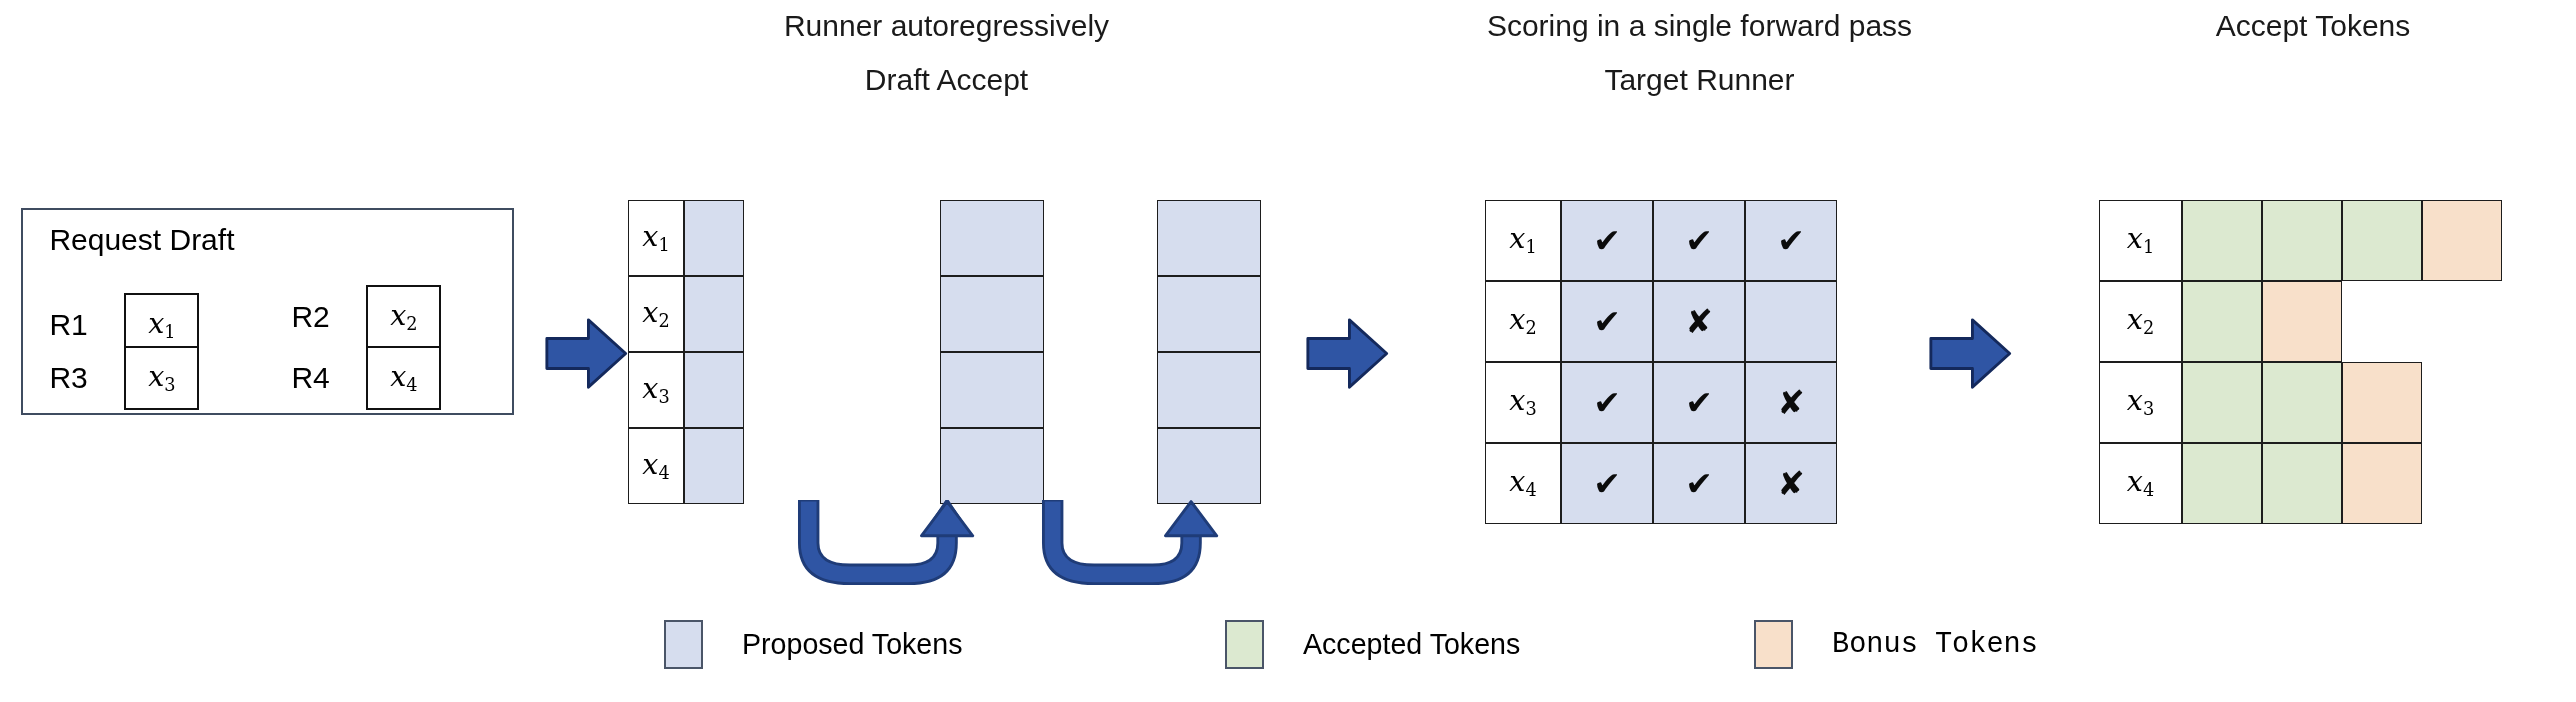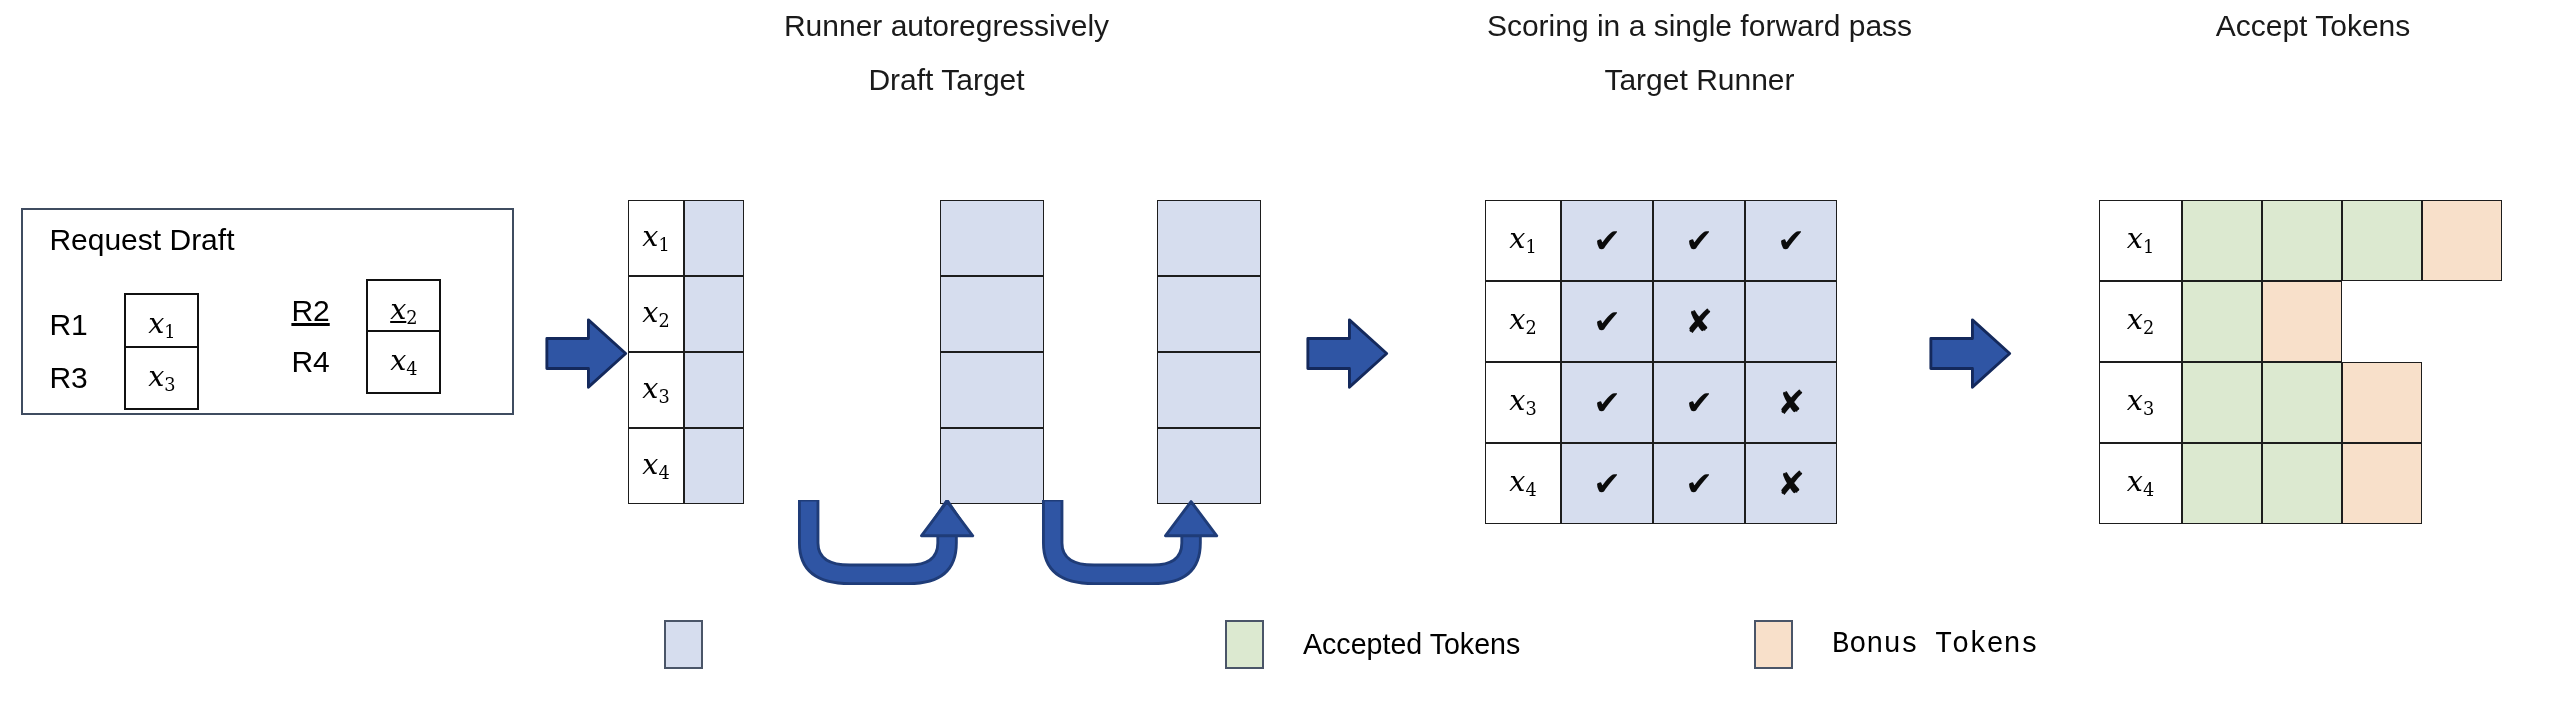--- a/index.html
+++ b/index.html
@@ -38,52 +38,52 @@
   
   .barrow{position:absolute;}
   .legend{position:absolute;display:flex;align-items:center;}
   .lsw{width:39px;height:49px;border:2.1px solid #4a5568;box-sizing:border-box;}
   .ltx{font-size:28.6px;margin-left:39px;white-space:nowrap;}
 </style>
 </head>
 <body>
 
 <div class="abs ttl" style="left:623px;top:8.6px;width:647px;">Runner autoregressively</div>
-<div class="abs sub" style="left:623px;top:63px;width:647px;">Draft Target</div>
+<div class="abs sub" style="left:623px;top:63px;width:647px;">Draft Accept</div>
 
 <div class="abs ttl" style="left:1378px;top:8.6px;width:643px;">Scoring in a single forward pass</div>
 <div class="abs sub" style="left:1378px;top:63px;width:643px;">Target Runner</div>
 
 <div class="abs ttl" style="left:2113px;top:8.6px;width:400px;">Accept Tokens</div>
 
 <div class="abs" id="request-pool">
   <div class="rp-title">Request Draft</div>
 
   <div class="rp-row" style="left:26px;top:83px;">
     <span class="rp-lab">R1</span>
     <span class="rp-box">
       <span class="xv"><span>x</span><sub>1</sub></span>
     </span>
   </div>
 
-  <div class="rp-row" style="left:268px;top:69px;text-decoration:underline;">
+  <div class="rp-row" style="left:268px;top:75px;">
     <span class="rp-lab">R2</span>
     <span class="rp-box">
       <span class="xv"><span>x</span><sub>2</sub></span>
     </span>
   </div>
 
   <div class="rp-row" style="left:26px;top:136px;">
     <span class="rp-lab">R3</span>
     <span class="rp-box">
       <span class="xv"><span>x</span><sub>3</sub></span>
     </span>
   </div>
 
-  <div class="rp-row" style="left:268px;top:120px;">
+  <div class="rp-row" style="left:268px;top:136px;">
     <span class="rp-lab">R4</span>
     <span class="rp-box">
       <span class="xv"><span>x</span><sub>4</sub></span>
     </span>
   </div>
 </div>
 
 <div class="barrow" style="left:544px;top:314px;width:86px;height:79px;">
   <svg width="86" height="79" viewBox="0 0 120 110">
     <polygon points="4,34 62,34 62,8 114,55 62,102 62,76 4,76" fill="#2f55a4" stroke="#14295c" stroke-width="4" stroke-linejoin="round"></polygon>
@@ -259,20 +259,21 @@
     </span>
     <span class="dcell green" style="width:80px;height:81px;"></span>
     <span class="dcell green" style="width:80px;height:81px;"></span>
     <span class="dcell orange" style="width:80px;height:81px;"></span>
     <span class="dcell empty" style="width:80px;height:81px;"></span>
   </div>
 </div>
 
 <div class="legend" style="left:664px;top:620px;">
   <span class="lsw" style="background:#d6ddee;"></span>
+  <span class="ltx">Proposed Tokens</span>
 </div>
 
 <div class="legend" style="left:1225px;top:620px;justify-content:flex-end;">
   <span class="lsw" style="background:#dce9d0;"></span>
   <span class="ltx">Accepted Tokens</span>
 </div>
 
 <div class="legend" style="left:1754px;top:620px;font-family:Liberation Mono, monospace;">
   <span class="lsw" style="background:#f8e0ca;"></span>
   <span class="ltx">Bonus Tokens</span>

